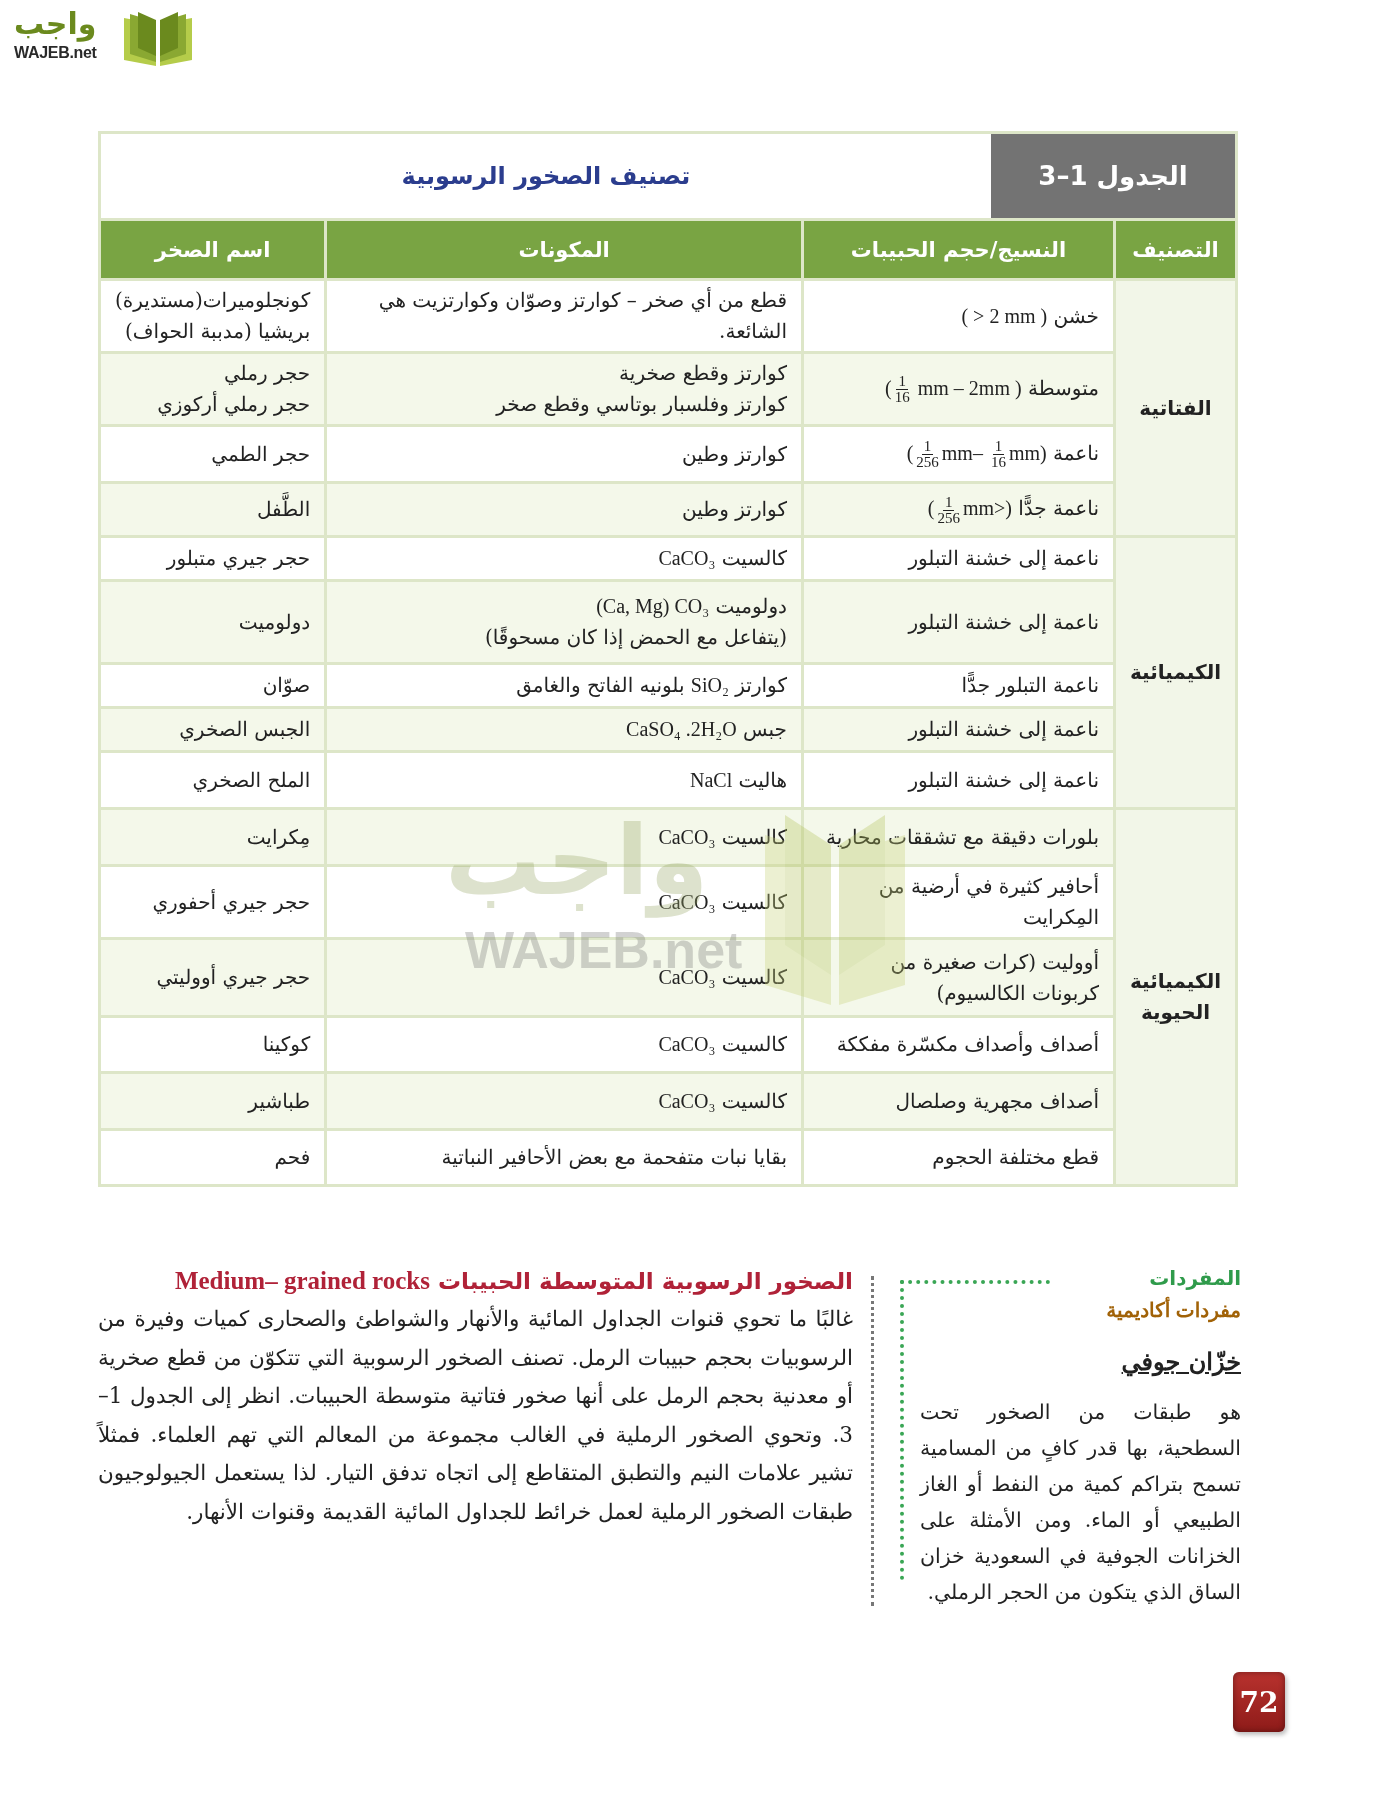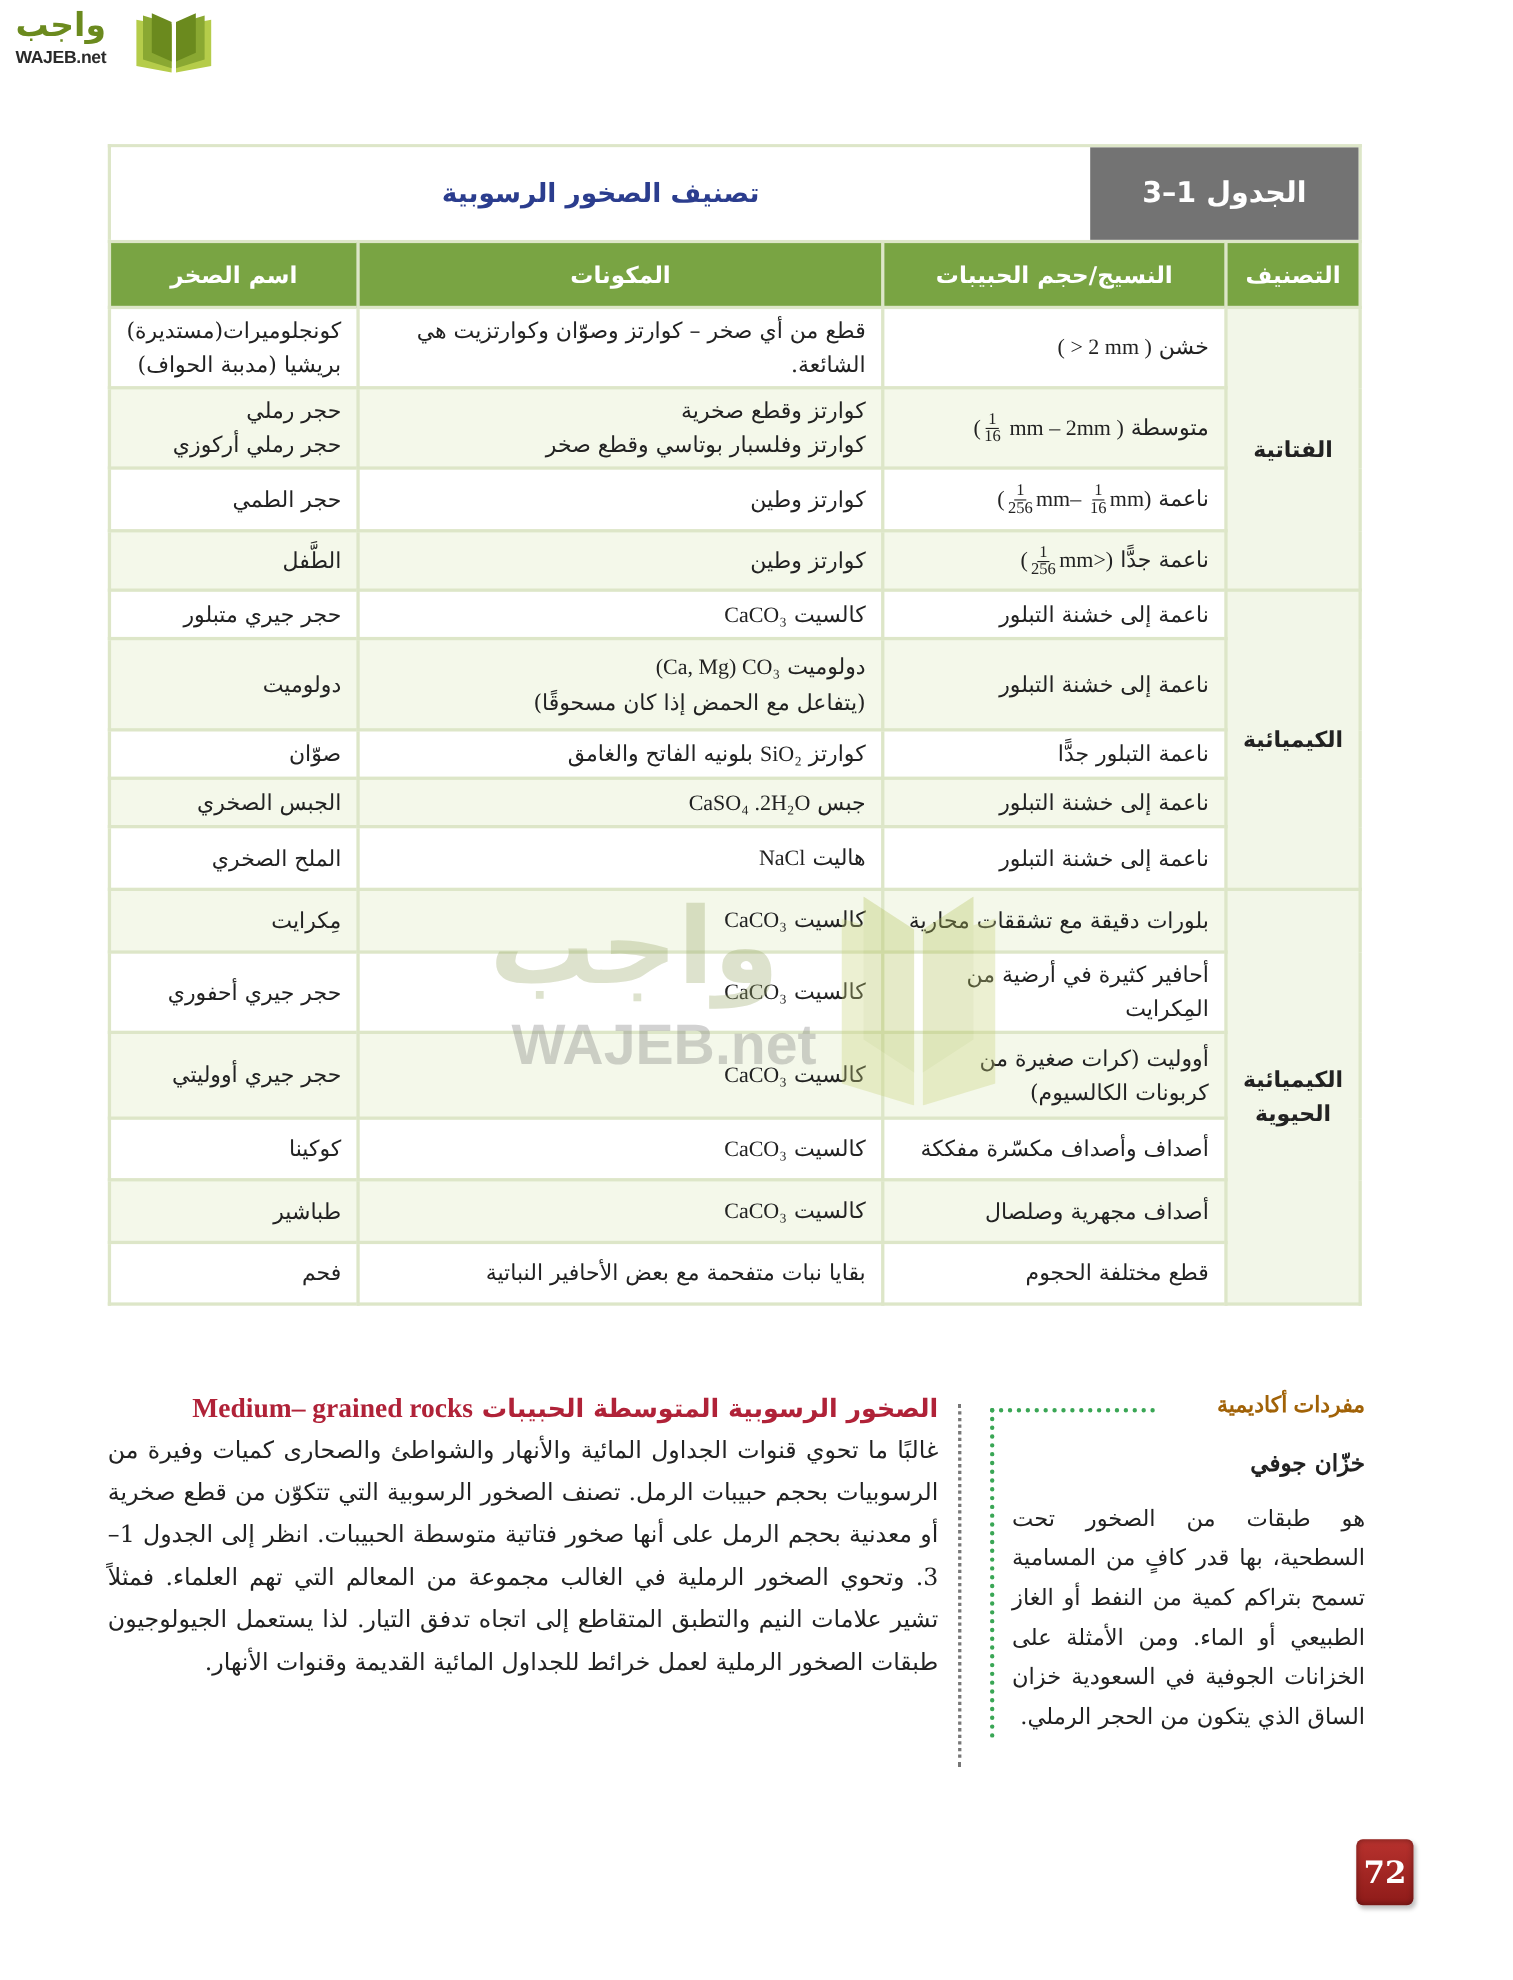--- a/index.html
+++ b/index.html
@@ -39,21 +39,21 @@
     .article h2 .en { font-family: "Liberation Serif", serif; font-size: 25px; }
     .article p { font-size: 21.5px; line-height: 38.5px; text-align: justify; text-align-last: right; color: #222; }
 
     .divider { position: absolute; left: 871px; top: 1276px; height: 330px; border-left: 3px dotted #777; }
 
     .vocab { position: absolute; left: 900px; top: 1262px; width: 345px; direction: rtl; }
     .vocab-frame-top { position: absolute; left: 0; top: 18px; width: 150px; border-top: 4px dotted #3aa655; }
     .vocab-frame-left { position: absolute; left: 0; top: 18px; height: 300px; border-left: 4px dotted #3aa655; }
     .vocab h3 { font-family: "DejaVu Sans", sans-serif; font-weight: bold; font-size: 20px; color: #2f9b4b; line-height: 32px; padding-right: 4px; }
     .vocab h4 { font-family: Liberation Sans, sans-serif; font-weight: bold; font-size: 20px; color: #a16207; line-height: 32px; padding-right: 4px; }
-    .vocab .term { font-size: 21px; font-weight: bold; margin-top: 16px; line-height: 40px; padding-right: 4px; }
+    .vocab .term { font-size: 24px; font-weight: bold; margin-top: 16px; line-height: 40px; padding-right: 4px; text-decoration: underline; }
     .vocab .def { font-size: 20.5px; line-height: 36px; margin-top: 12px; padding-left: 20px; padding-right: 4px; text-align: justify; text-align-last: right; }
 
     .page-num { position: absolute; left: 1233px; top: 1672px; width: 52px; height: 60px; background: linear-gradient(#b8322e, #8e1b19); border-radius: 6px; box-shadow: inset 0 0 6px rgba(0,0,0,0.4), 2px 3px 4px rgba(0,0,0,0.25); color: #fff; font-family: "DejaVu Serif", serif; font-weight: bold; font-size: 28px; display: flex; align-items: center; justify-content: center; }
   </style>
 </head>
 <body>
 
 <div class="logo">
   <span class="logo-text-ar">واجب</span>
   <span class="logo-text-en">WAJEB.net</span>
@@ -232,18 +232,19 @@
     <span class="en">Medium– grained rocks</span>
   </h2>
   <p>غالبًا ما تحوي قنوات الجداول المائية والأنهار والشواطئ والصحارى كميات وفيرة من الرسوبيات بحجم حبيبات الرمل. تصنف الصخور الرسوبية التي تتكوّن من قطع صخرية أو معدنية بحجم الرمل على أنها صخور فتاتية متوسطة الحبيبات. انظر إلى الجدول 1–3. وتحوي الصخور الرملية في الغالب مجموعة من المعالم التي تهم العلماء. فمثلاً تشير علامات النيم والتطبق المتقاطع إلى اتجاه تدفق التيار. لذا يستعمل الجيولوجيون طبقات الصخور الرملية لعمل خرائط للجداول المائية القديمة وقنوات الأنهار.</p>
 </div>
 
 <div class="divider"></div>
 
 <div class="vocab">
   <div class="vocab-frame-top"></div>
   <div class="vocab-frame-left"></div>
+  <h3>المفردات</h3>
   <h4>مفردات أكاديمية</h4>
   <div class="term">خزّان جوفي</div>
   <div class="def">هو طبقات من الصخور تحت السطحية، بها قدر كافٍ من المسامية تسمح بتراكم كمية من النفط أو الغاز الطبيعي أو الماء. ومن الأمثلة على الخزانات الجوفية في السعودية خزان الساق الذي يتكون من الحجر الرملي.</div>
 </div>
 
 <div class="page-num">72</div>
 
 </body></html>

